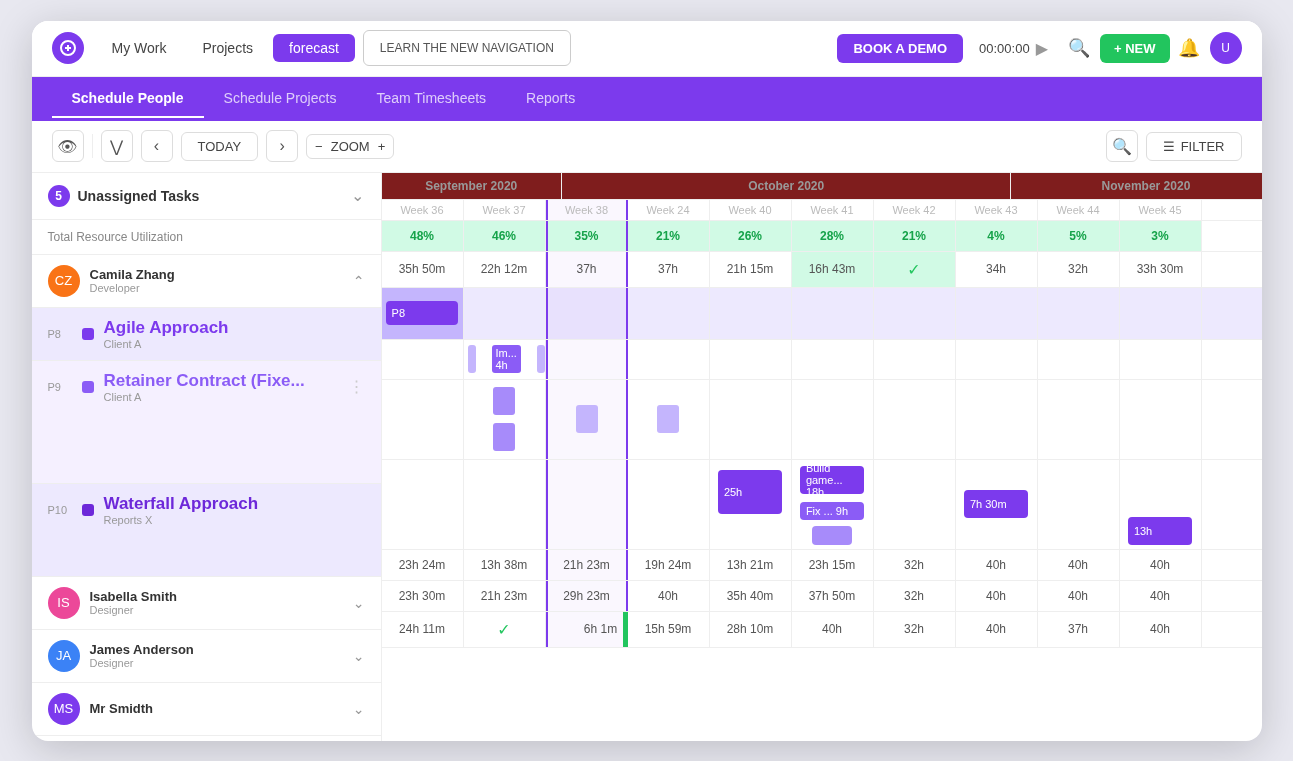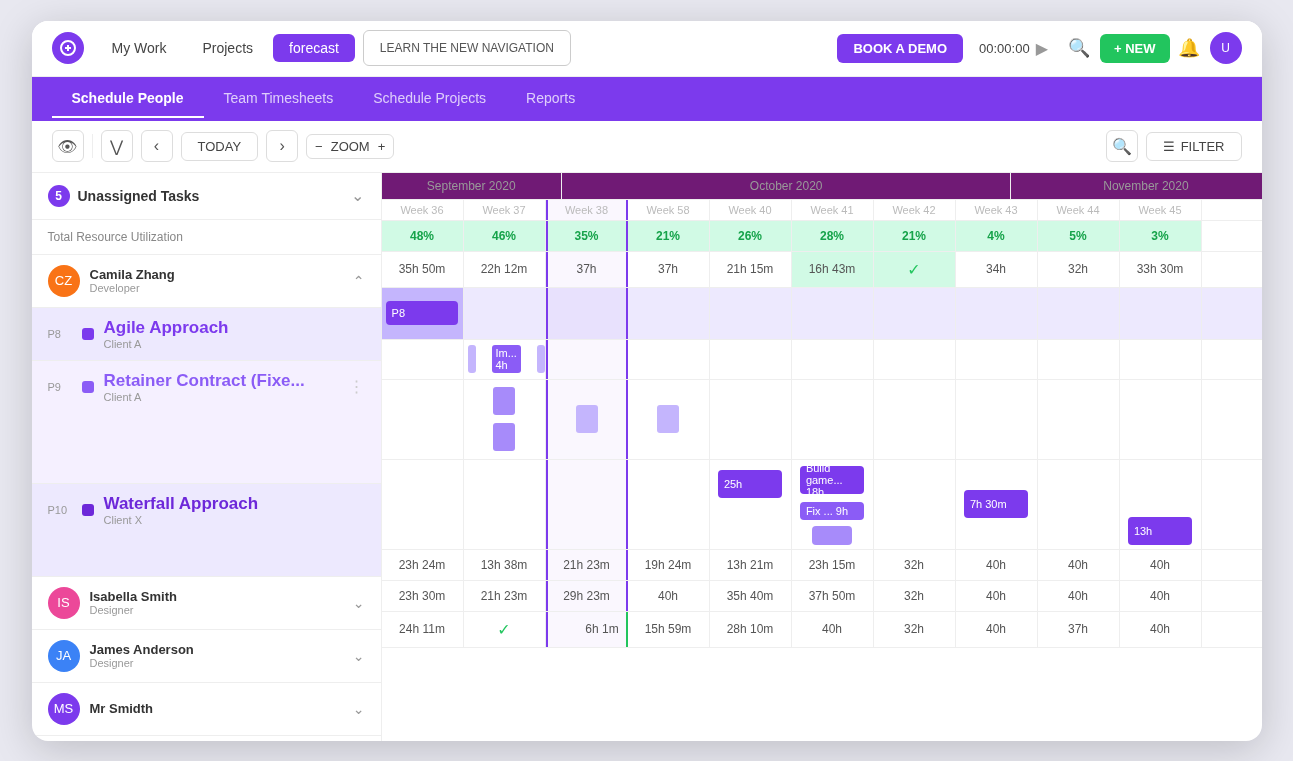--- a/index.html
+++ b/index.html
@@ -48,21 +48,21 @@
     .project-row { display: flex; align-items: center; padding: 10px 16px; border-bottom: 1px solid #eee; gap: 10px; }
     .project-id { font-size: 11px; color: #999; min-width: 24px; }
     .project-info { flex: 1; }
     .project-name { font-size: 17px; font-weight: 600; }
     .project-client { font-size: 11px; color: #999; }
     .project-menu { color: #ccc; cursor: pointer; }
     
     .gantt-panel { flex: 1; overflow-x: auto; overflow-y: auto; position: relative; }
     .gantt-inner { min-width: 900px; }
     
-    .month-row { display: flex; border-bottom: 1px solid #eee; background: #701a75; }
+    .month-row { display: flex; border-bottom: 1px solid #eee; background: #7f1d1d; font-weight: bold; }
     .month-cell { text-align: center; font-size: 12px; color: #999; padding: 6px 0; border-right: 1px solid #eee; }
     .week-row { display: flex; border-bottom: 1px solid #eee; background: #fff; }
     .week-cell { text-align: center; font-size: 11px; color: #bbb; padding: 4px 0; border-right: 1px solid #eee; }
     
     .util-row { display: flex; border-bottom: 1px solid #eee; }
     .util-cell { display: flex; align-items: center; justify-content: center; font-size: 12px; font-weight: 600; padding: 8px 0; border-right: 1px solid #eee; }
     
     .hours-row { display: flex; border-bottom: 1px solid #eee; }
     .hours-cell { display: flex; align-items: center; justify-content: center; font-size: 12px; color: #555; padding: 8px 0; border-right: 1px solid #eee; }
     
@@ -96,22 +96,22 @@
       <span style="font-size:16px; color:#999; cursor:pointer;">▶</span>
     </div>
     <div class="nav-icon-btn">🔍</div>
     <button class="nav-new-btn">+ NEW</button>
     <div class="nav-icon-btn">🔔</div>
     <div class="nav-avatar">U</div>
   </div>
 
   <div class="sub-nav">
     <div class="sub-nav-item active">Schedule People</div>
+    <div class="sub-nav-item">Schedule Projects</div>
     <div class="sub-nav-item">Team Timesheets</div>
-    <div class="sub-nav-item">Schedule Projects</div>
     <div class="sub-nav-item">Reports</div>
   </div>
 
   <div class="toolbar">
     <div class="toolbar-btn">👁</div>
     <div style="width:1px;height:24px;background:#eee;"></div>
     <div class="toolbar-btn">⋁</div>
     <div class="toolbar-btn">‹</div>
     <div class="toolbar-today">TODAY</div>
     <div class="toolbar-btn">›</div>
@@ -168,21 +168,21 @@
           <div class="project-client">Client A</div>
         </div>
         <div class="project-menu">⋮</div>
       </div>
 
       <div class="project-row" style="background:#ede9fe; padding-bottom:50px;">
         <div class="project-id">P10</div>
         <div style="width:12px;height:12px;border-radius:3px;background:#6d28d9;flex-shrink:0;"></div>
         <div class="project-info">
           <div class="project-name" style="color:#6d28d9;">Waterfall Approach</div>
-          <div class="project-client">Client X</div>
+          <div class="project-client">Reports X</div>
         </div>
       </div>
 
       <div class="person-row">
         <div class="person-avatar" style="background:#ec4899;">IS</div>
         <div class="person-info">
           <div class="person-name">Isabella Smith</div>
           <div class="person-role">Designer</div>
         </div>
         <div class="person-chevron">⌄</div>
@@ -213,21 +213,21 @@
         <div class="month-row">
           <div class="month-cell col-w" style="flex:2;">September 2020</div>
           <div class="month-cell col-w" style="flex:5;">October 2020</div>
           <div class="month-cell col-w" style="flex:3;">November 2020</div>
         </div>
 
         <div class="week-row">
           <div class="week-cell col-w">Week 36</div>
           <div class="week-cell col-w">Week 37</div>
           <div class="week-cell col-w current-week-border" style="background:rgba(124,58,237,0.04);">Week 38</div>
-          <div class="week-cell col-w">Week 58</div>
+          <div class="week-cell col-w">Week 24</div>
           <div class="week-cell col-w">Week 40</div>
           <div class="week-cell col-w">Week 41</div>
           <div class="week-cell col-w">Week 42</div>
           <div class="week-cell col-w">Week 43</div>
           <div class="week-cell col-w">Week 44</div>
           <div class="week-cell col-w">Week 45</div>
         </div>
 
         <div class="util-row">
           <div class="util-cell col-w" style="background:#d1fae5;">
@@ -330,21 +330,21 @@
           <div class="gantt-cell col-w"></div>
           <div class="gantt-cell col-w"></div>
         </div>
 
         <div class="gantt-task-row" style="height:90px; flex-direction:row;">
           <div class="gantt-cell col-w"></div>
           <div class="gantt-cell col-w"></div>
           <div class="gantt-cell col-w" style="border-left:2px solid #7c3aed; border-right:2px solid #7c3aed; background:rgba(124,58,237,0.04);"></div>
           <div class="gantt-cell col-w"></div>
           <div class="gantt-cell col-w" style="padding:4px; flex-direction:column; gap:4px; justify-content:flex-start; padding-top:10px;">
-            <div style="width:88%; height:28px; background:#7c3aed; border-radius:4px; display:flex; align-items:center; padding:0 6px; font-size:11px; color:white;">25h</div>
+            <div style="width:88%; height:44px; background:#7c3aed; border-radius:4px; display:flex; align-items:center; padding:0 6px; font-size:11px; color:white;">25h</div>
           </div>
           <div class="gantt-cell col-w" style="padding:4px; flex-direction:column; gap:4px; justify-content:flex-start; padding-top:6px;">
             <div style="width:88%; height:28px; background:#7c3aed; border-radius:4px; display:flex; align-items:center; padding:0 6px; font-size:11px; color:white;">Build game... 18h</div>
             <div style="width:88%; height:24px; background:#8b5cf6; border-radius:4px; display:flex; align-items:center; padding:0 6px; font-size:11px; color:white; margin-top:4px;">Fix ... 9h</div>
             <div style="width:40px; height:24px; background:#a78bfa; border-radius:4px; margin-top:2px;"></div>
           </div>
           <div class="gantt-cell col-w"></div>
           <div class="gantt-cell col-w" style="padding:4px;">
             <div style="width:88%; height:28px; background:#7c3aed; border-radius:4px; display:flex; align-items:center; padding:0 6px; font-size:11px; color:white;">7h 30m</div>
           </div>
@@ -378,21 +378,21 @@
           <div class="hours-cell col-w">40h</div>
           <div class="hours-cell col-w">40h</div>
           <div class="hours-cell col-w">40h</div>
         </div>
 
         <div class="hours-row">
           <div class="hours-cell col-w">24h 11m</div>
           <div class="hours-cell col-w">
               <span class="checkmark">✓</span>
             </div>
-          <div class="hours-cell col-w" style="background:rgba(124,58,237,0.04); border-left:2px solid #7c3aed; border-right:2px solid #22c55e;padding-left:31px;">6h 1m</div>
+          <div class="hours-cell col-w" style="background:rgba(124,58,237,0.04); border-left:2px solid #7c3aed; border-right:5px solid #22c55e;padding-left:31px;">6h 1m</div>
           <div class="hours-cell col-w">15h 59m</div>
           <div class="hours-cell col-w">28h 10m</div>
           <div class="hours-cell col-w">40h</div>
           <div class="hours-cell col-w">32h</div>
           <div class="hours-cell col-w">40h</div>
           <div class="hours-cell col-w">37h</div>
           <div class="hours-cell col-w">40h</div>
         </div>
 
       </div>

